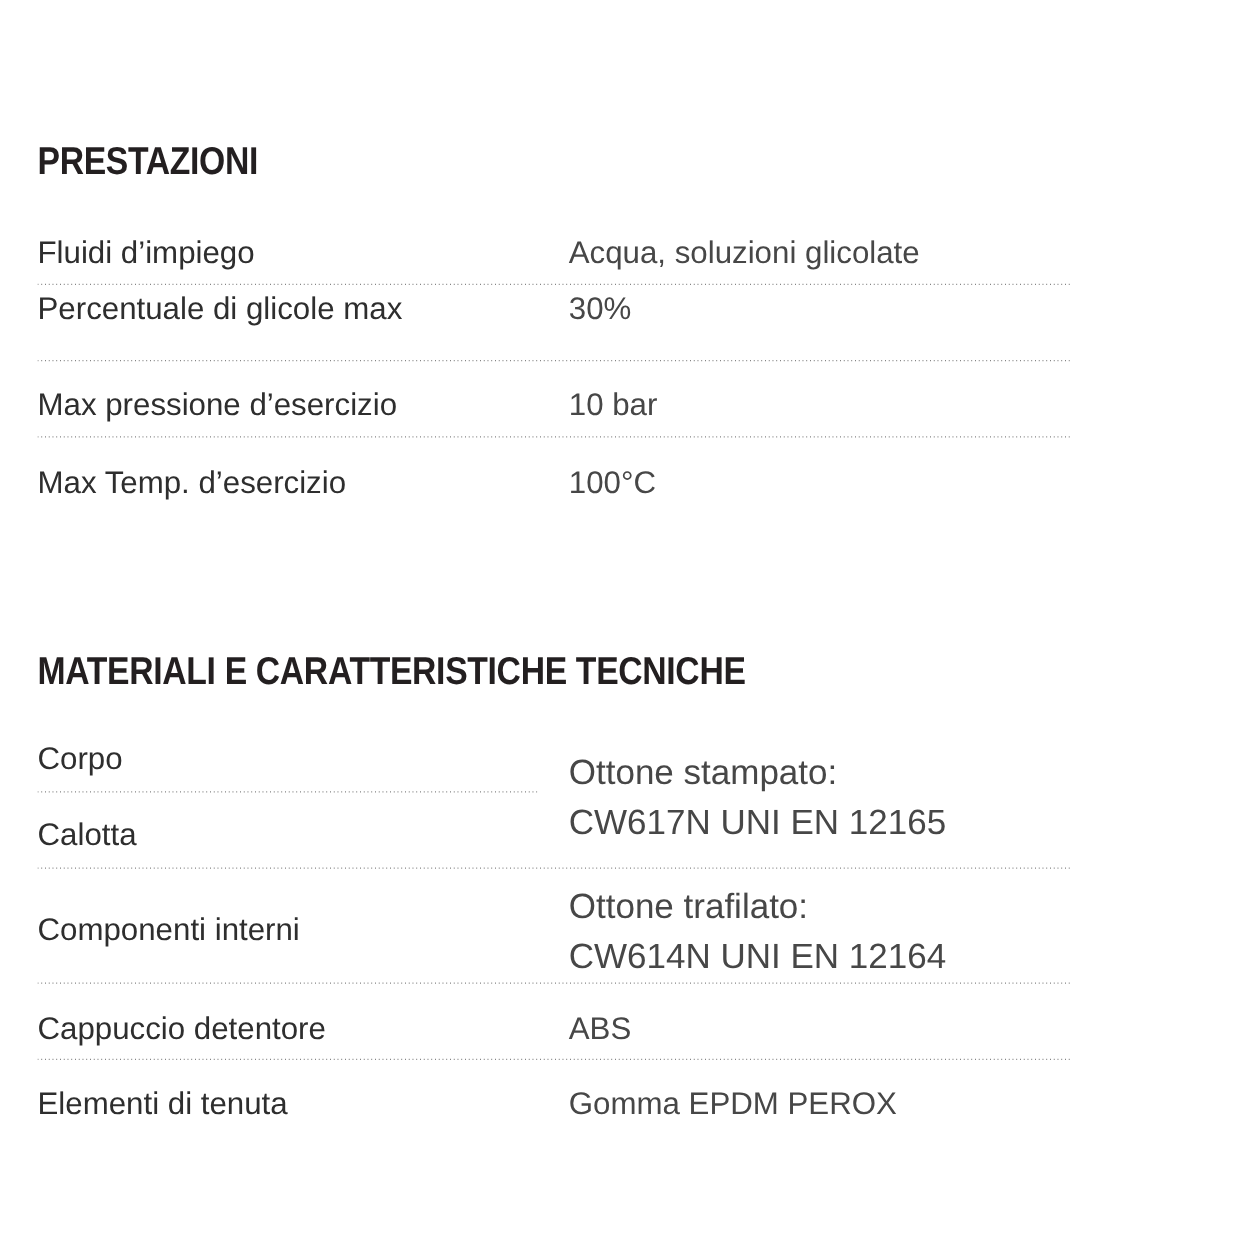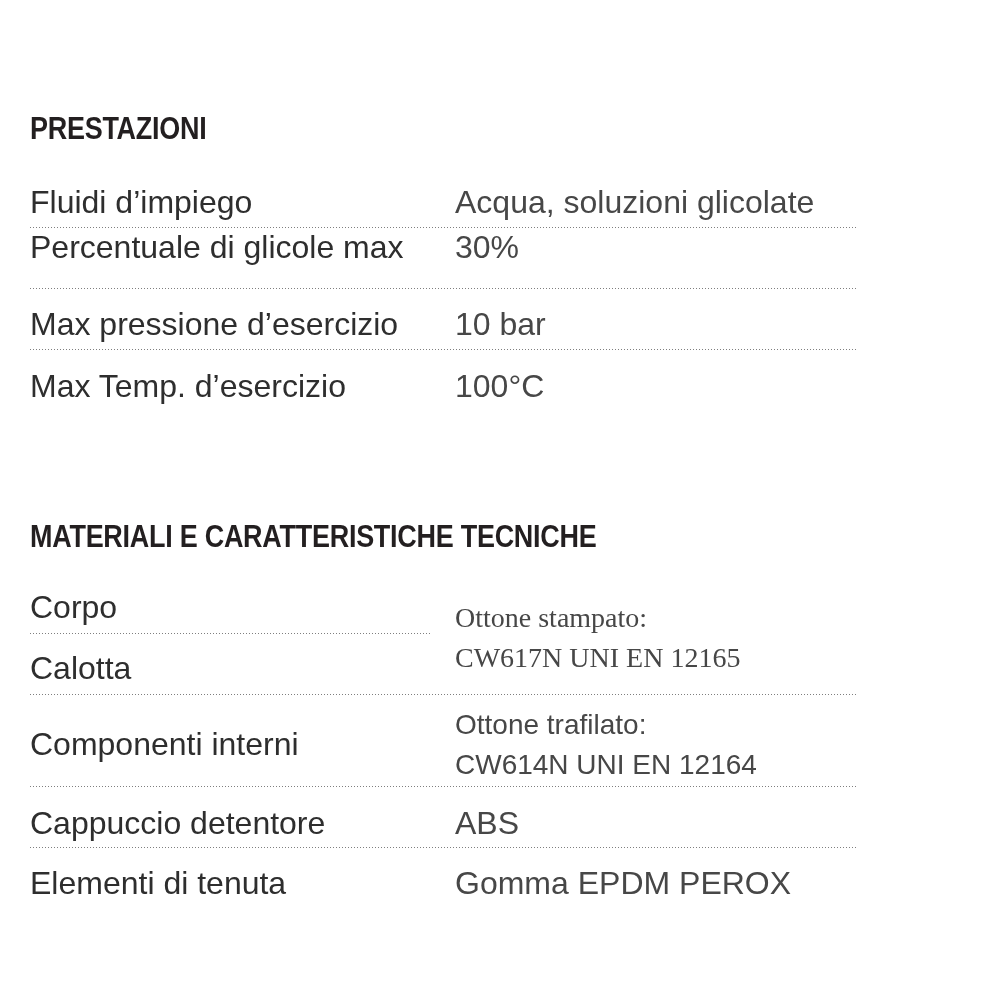--- a/index.html
+++ b/index.html
@@ -27,21 +27,21 @@
     transform-origin: left center;
     white-space: nowrap;
     line-height: 34px;
   }
   .sec1-title { top: 112px; }
   .sec2-title { top: 520px; }
 
   .cell {
     position: absolute;
     margin: 0;
-    font-size: 32px;
+    font-size: 25px;
     line-height: 38px;
     white-space: nowrap;
   }
   .label { left: 30px; color: #2e2e2e; }
   .value { left: 455px; color: #474747; text-align: center; }
 
   .value-block {
     position: absolute;
     left: 455px;
     margin: 0;
@@ -68,21 +68,21 @@
   .r2 { top: 228px; }
   .r3 { top: 305px; }
   .r4 { top: 367px; }
   .sep1 { top: 227px; }
   .sep2 { top: 288px; }
   .sep3 { top: 349px; }
 
   
   .r-corpo     { top: 588px; }
   .r-calotta   { top: 649px; }
-  .vb-ottone1  { top: 598px; font-family: Liberation Serif, serif; }
+  .vb-ottone1  { top: 598px; }
   .sep-corpo   { top: 633px; }
   .sep-calotta { top: 694px; }
   .r-comp      { top: 725px; }
   .vb-ottone2  { top: 705px; }
   .sep-comp    { top: 786px; }
   .r-capp      { top: 804px; }
   .sep-capp    { top: 847px; }
   .r-elem      { top: 864px; }
 </style>
 </head>

